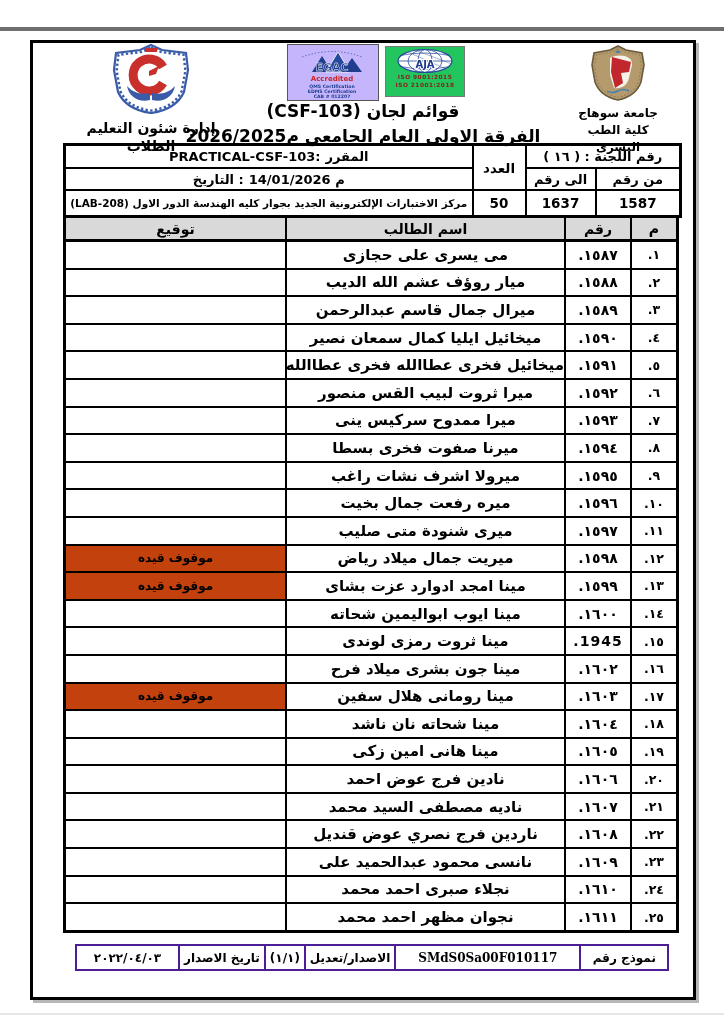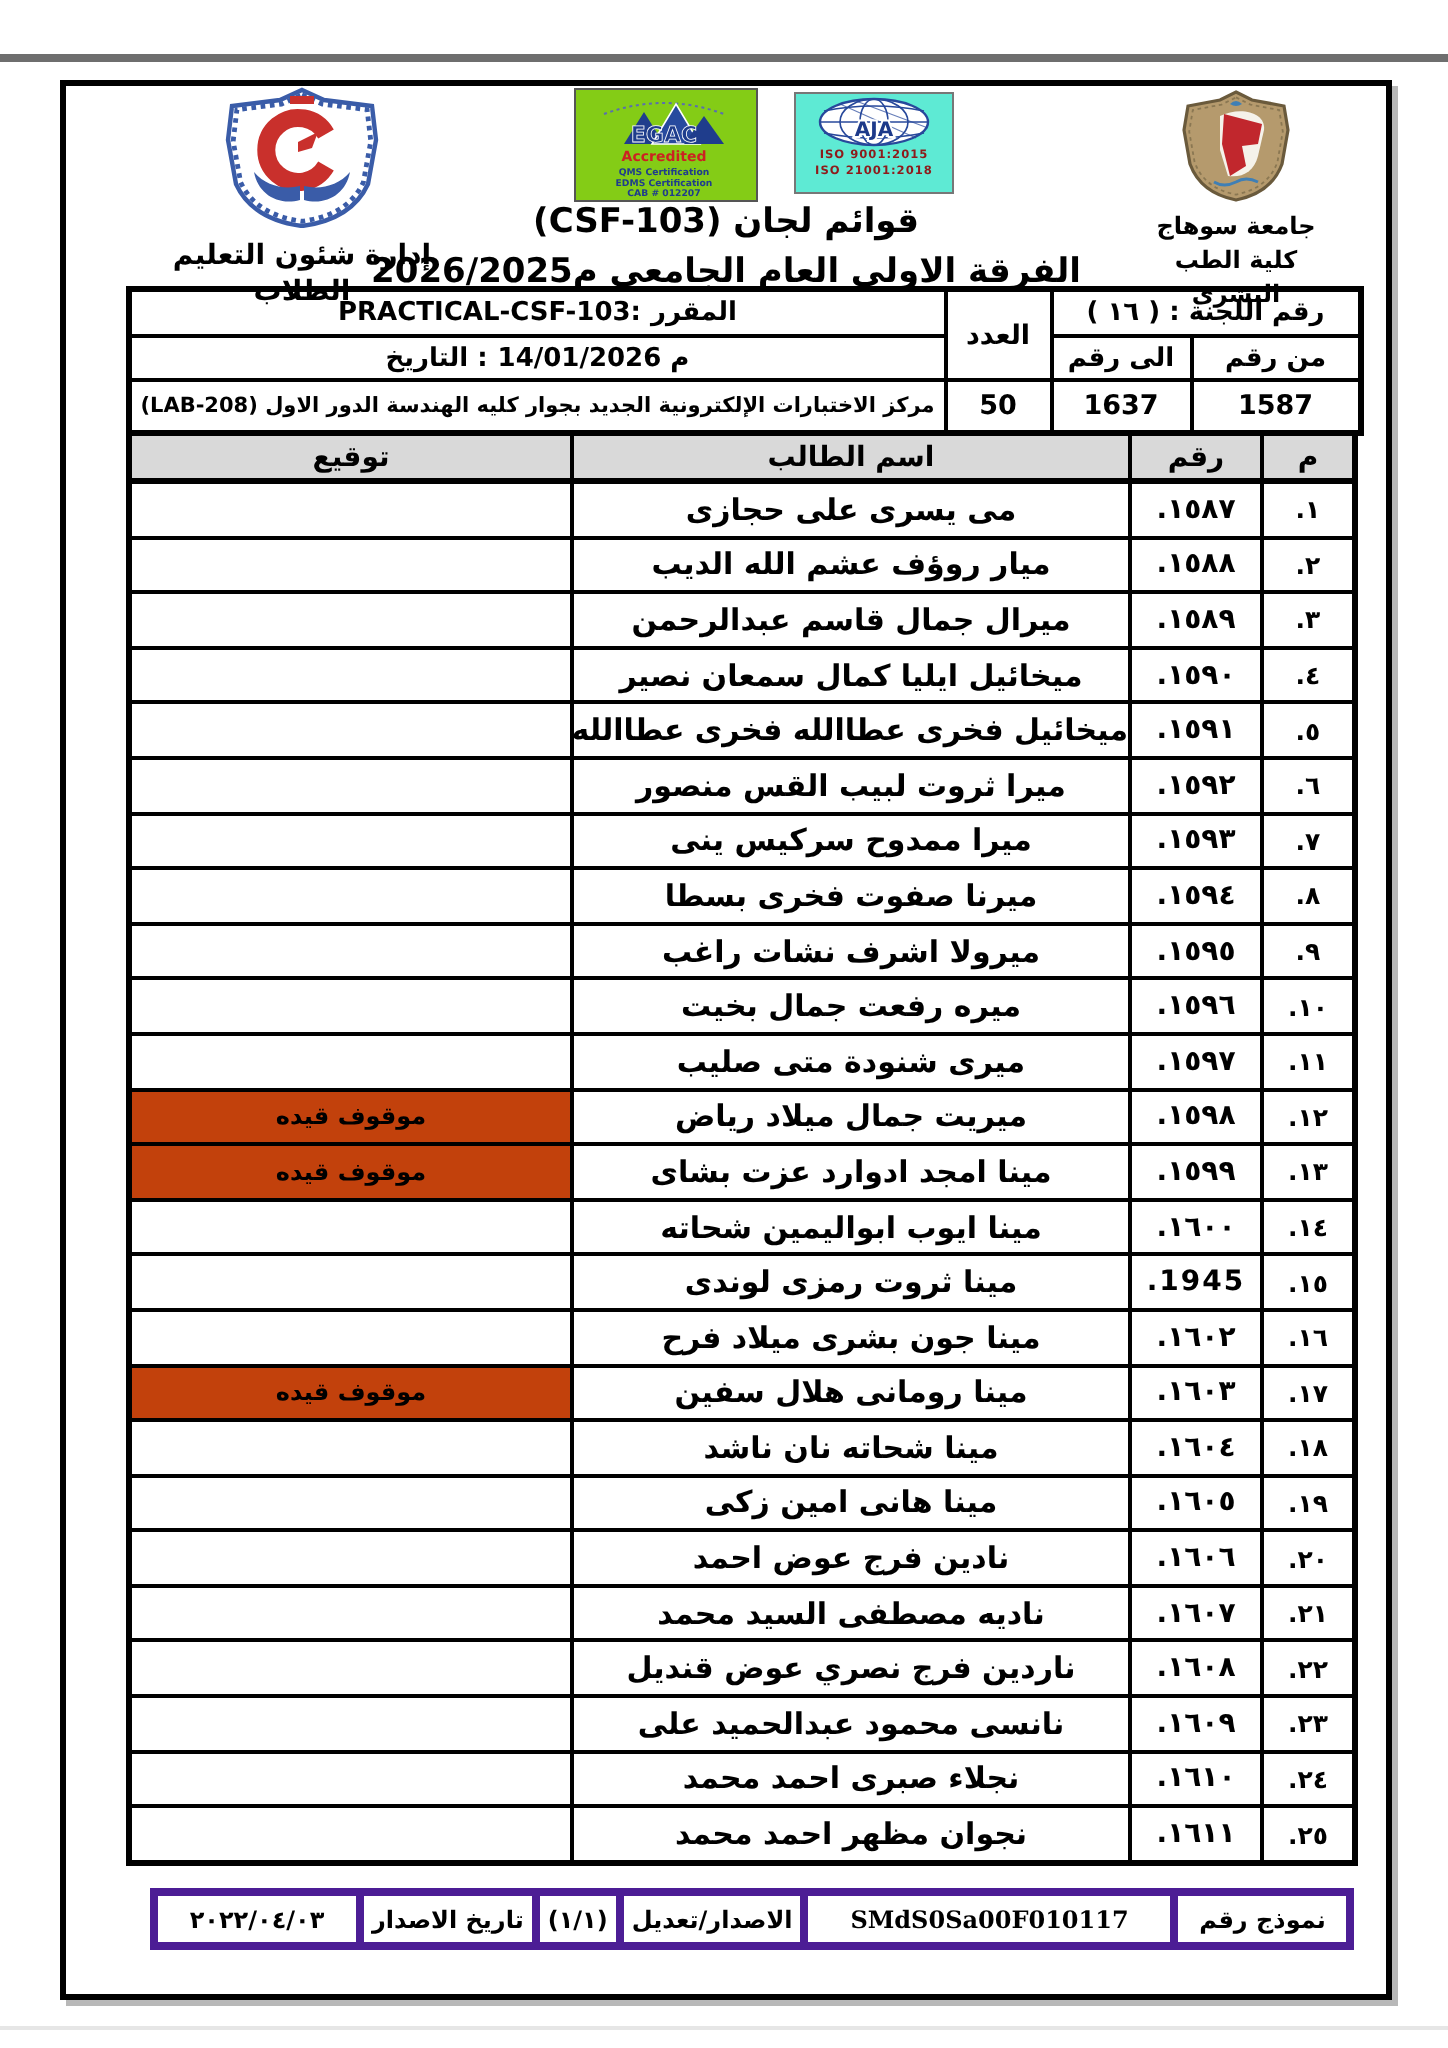--- a/index.html
+++ b/index.html
@@ -11,23 +11,23 @@
       border:3px solid #000;box-sizing:border-box;background:#fff;
       box-shadow:3px 3px 0 rgba(125,125,125,.55);}
   .page-frame>*{position:absolute;}
 
   
   .univ-block{left:531px;top:2px;width:108px;text-align:center;direction:rtl;}
   .univ-block .cap{font-size:12px;line-height:17px;}
   .dept-block{left:46px;top:0;width:144px;text-align:center;direction:rtl;}
   .dept-block .cap{font-size:14px;line-height:18px;margin-top:1px;}
   .egac-box{left:254px;top:1px;width:92px;height:57px;border:1.5px solid #555;
-      background:#84cc16;box-sizing:border-box;overflow:hidden;}
-  .aja-box{left:364px;top:3px;width:80px;height:51px;border:1px solid #777;
-      background:#5eead4;box-sizing:border-box;overflow:hidden;}
+      background:#c4b5fd;box-sizing:border-box;overflow:hidden;}
+  .aja-box{left:352px;top:3px;width:80px;height:51px;border:1px solid #777;
+      background:#22c55e;box-sizing:border-box;overflow:hidden;}
   svg text{font-family:"DejaVu Sans",sans-serif;font-weight:bold;}
   .titles{left:150px;top:56px;width:360px;text-align:center;direction:rtl;}
   .title-line{font-size:17px;line-height:25px;white-space:nowrap;}
   .year-ltr{direction:ltr;unicode-bidi:isolate;}
 
   
   .info-table{left:30px;top:100px;width:616px;border-collapse:collapse;direction:rtl;
       table-layout:fixed;border:3px solid #000;}
   .info-table td{border:2px solid #000;text-align:center;padding:0;overflow:hidden;}
   .i-committee{font-size:13px;height:21px;}
@@ -46,21 +46,21 @@
   .main-table td{border:2px solid #000;height:25.6px;padding:0;text-align:center;
       overflow:hidden;white-space:nowrap;}
   .c-serial{width:44px;font-size:12.5px;}
   .c-number{width:64px;font-size:14px;letter-spacing:1px;}
   .c-name{width:277px;font-size:15px;}
   .c-sign{}
   .suspended{background:#c2410c;font-size:12px;}
 
   
   .footer-table{left:42px;top:901px;border-collapse:collapse;direction:rtl;table-layout:fixed;}
-  .footer-table td{border:4px solid #4c1d95;height:23px;text-align:center;padding:0 4px;
+  .footer-table td{border:2px solid #4c1d95;height:23px;text-align:center;padding:0 4px;
       font-size:12px;white-space:nowrap;overflow:hidden;}
   .f-serial{font-family:"DejaVu Serif",serif;font-size:13px;direction:ltr;}
 </style>
 </head>
 <body>
 
 <div class="top-rule"></div>
 <div class="bottom-rule"></div>
 
 <div class="page-frame">

